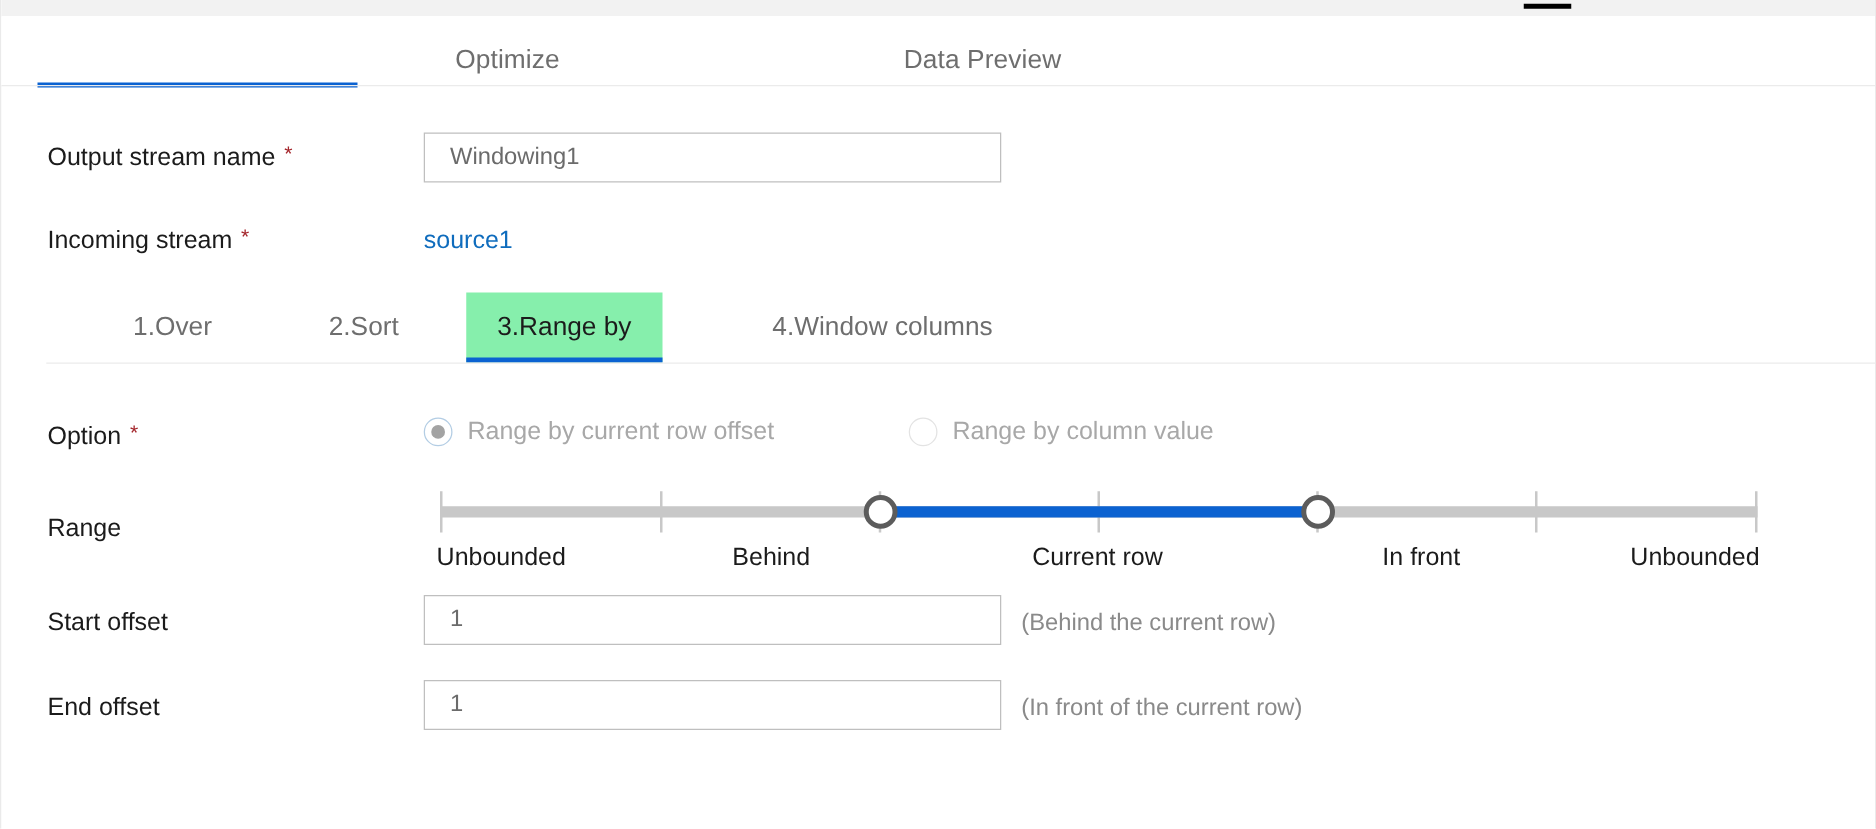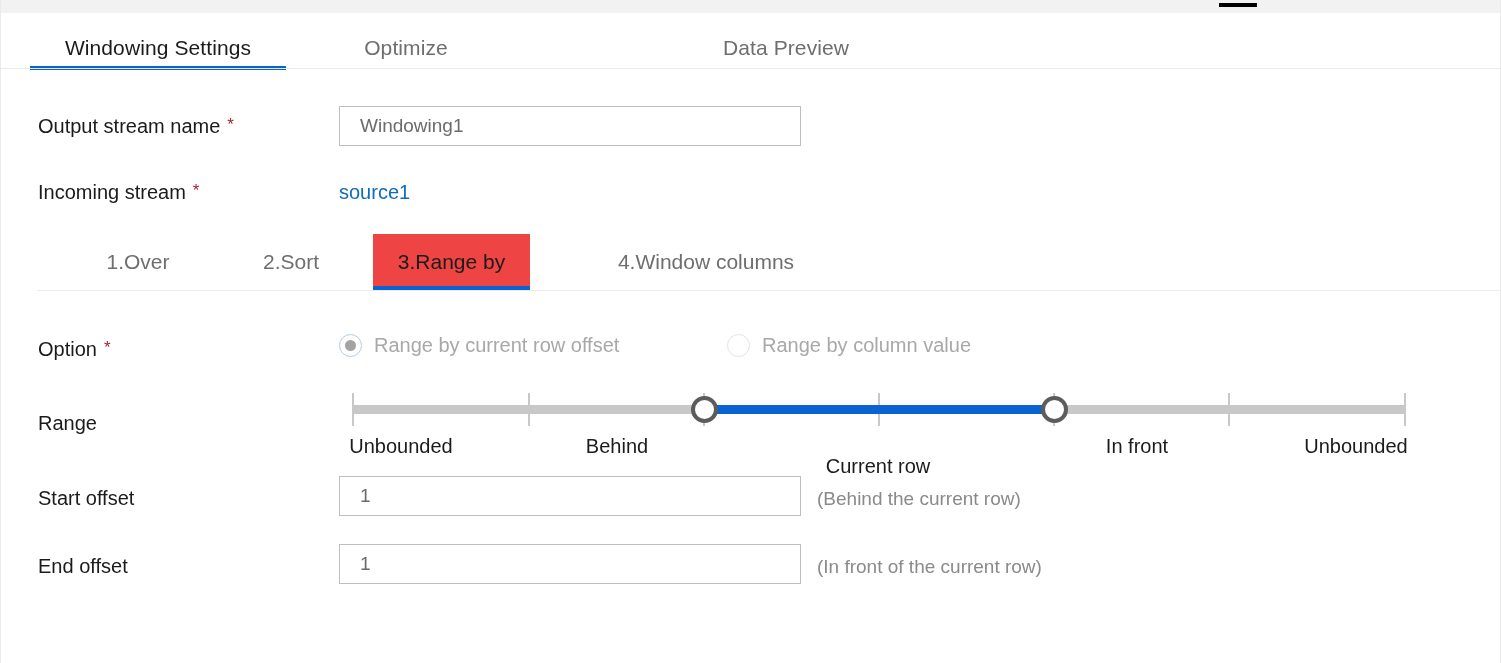--- a/index.html
+++ b/index.html
@@ -124,21 +124,21 @@
     display: flex;
     align-items: center;
     justify-content: center;
     font-size: 21px;
     color: #6e6e6e;
     white-space: nowrap;
     cursor: pointer;
   }
   .subtab.active {
     color: #1b1b1b;
-    background: #ef4444;
+    background: #86efac;
     text-align: center;
   }
   .subtab .subtab-accent {
     position: absolute;
     left: 0; bottom: 0;
     width: 100%; height: 4px;
     background: #0b62d1;
   }
 
   
@@ -221,21 +221,20 @@
 <body>
 
 <div id="app">
 
   <div class="top-strip">
     <div class="drag-handle"></div>
   </div>
 
   <div class="tabbar">
     <div class="tab active" style="left:29px; width:256px;">
-      <span>Windowing Settings</span>
       <span class="tab-accent"></span>
     </div>
     <div class="tab" style="left:343px; width:124px;">
       <span>Optimize</span>
     </div>
     <div class="tab" style="left:695px; width:180px;">
       <span>Data Preview</span>
     </div>
   </div>
   <div class="tabbar-underline"></div>
@@ -296,21 +295,21 @@
     <div class="slider-tick" style="left:1403px;"></div>
 
     <div class="slider-track"></div>
     <div class="slider-fill"></div>
 
     <div class="slider-handle" style="left:703px;"></div>
     <div class="slider-handle" style="left:1053px;"></div>
 
     <div class="slider-tick-label" style="left:400px;">Unbounded</div>
     <div class="slider-tick-label" style="left:616px;">Behind</div>
-    <div class="slider-tick-label" style="left:877px;margin-top:20px;">Current row</div>
+    <div class="slider-tick-label" style="left:877px;">Current row</div>
     <div class="slider-tick-label" style="left:1136px;">In front</div>
     <div class="slider-tick-label" style="left:1355px;">Unbounded</div>
   </div>
 
   <div class="label" style="left:37px; top:487px;">Start offset</div>
   <div class="textfield" style="left:338px; top:476px; width:462px; height:40px;">
     <span>1</span>
   </div>
   <div class="hint" style="left:816px; top:488px;">(Behind the current row)</div>
 

